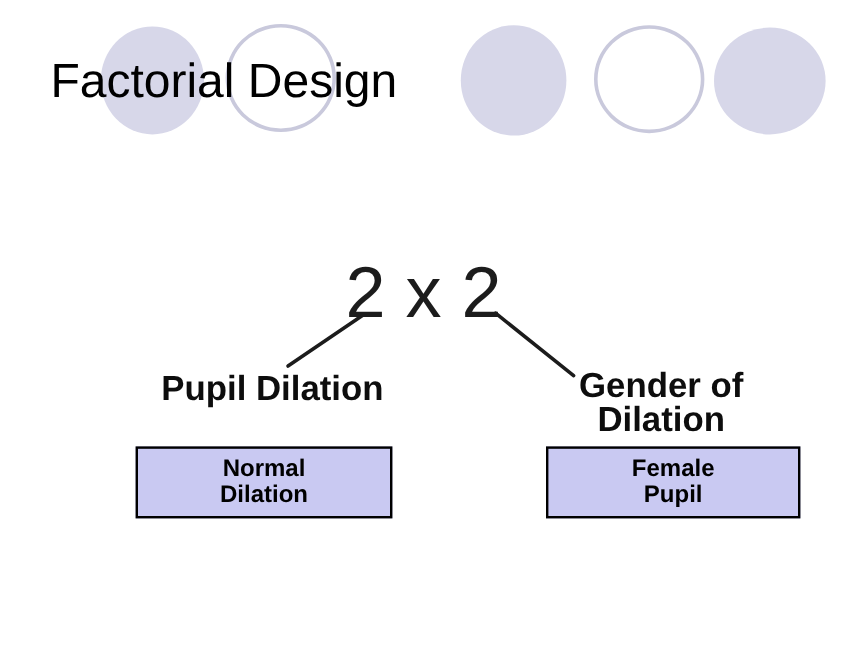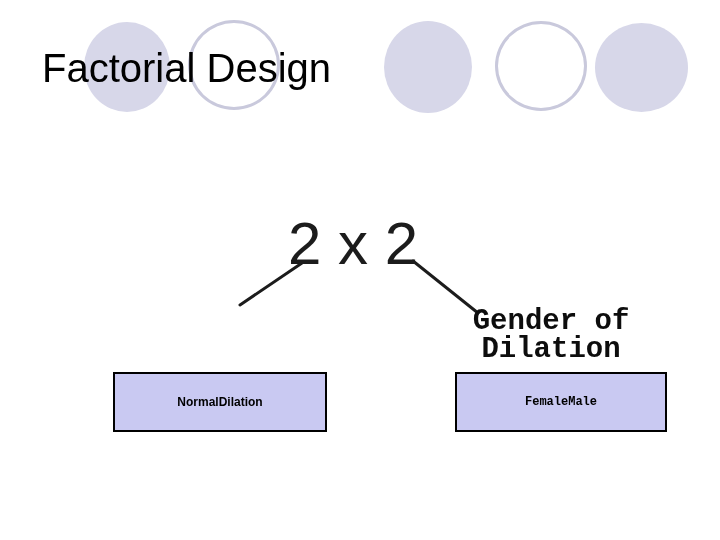--- a/index.html
+++ b/index.html
@@ -82,42 +82,41 @@
     top: 310px;
     width: 240px;
     line-height: 29px;
     white-space: nowrap;
   }
   .factor-right {
     left: 451px;
     top: 308px;
     width: 200px;
     line-height: 28px;
-    font-family: Liberation Mono, monospace;
   }
 
   .levels-box {
     position: absolute;
     top: 372px;
     height: 60px;
     box-sizing: border-box;
     background: #c9c9f2;
     border: 2px solid #000000;
     display: flex;
-    flex-direction: row;
+    flex-direction: column;
     align-items: center;
     justify-content: center;
-    font-size: 12px;
+    font-size: 20px;
     font-weight: bold;
     line-height: 21px;
     text-align: center;
     z-index: 2;
   }
   .levels-left  { left: 113px; width: 214px; }
-  .levels-right { left: 455px; width: 212px; font-family: Liberation Mono, monospace; }
+  .levels-right { left: 455px; width: 212px; }
 </style>
 </head>
 <body>
 
 <div class="slide">
 
   <div class="circle filled c1"></div>
   <div class="circle outlined c2"></div>
   <div class="circle filled c3"></div>
   <div class="circle outlined c4"></div>
@@ -125,29 +124,30 @@
 
   <div class="title">Factorial Design</div>
 
   <div class="design-label">2 x 2</div>
 
   <svg class="connectors" viewBox="0 0 720 540" xmlns="http://www.w3.org/2000/svg">
     <line x1="302" y1="263" x2="240" y2="305" stroke="#1c1c1c" stroke-width="3" stroke-linecap="round"></line>
     <line x1="413" y1="261" x2="478" y2="313" stroke="#1c1c1c" stroke-width="3" stroke-linecap="round"></line>
   </svg>
 
+  <div class="factor-name factor-left">Pupil Dilation</div>
 
   <div class="factor-name factor-right">
     <div>Gender of</div>
     <div>Dilation</div>
   </div>
 
   <div class="levels-box levels-left">
     <div>Normal</div>
     <div>Dilation</div>
   </div>
 
   <div class="levels-box levels-right">
     <div>Female</div>
-    <div>Male</div>
+    <div>Pupil</div>
   </div>
 
 </div>
 
 </body></html>

